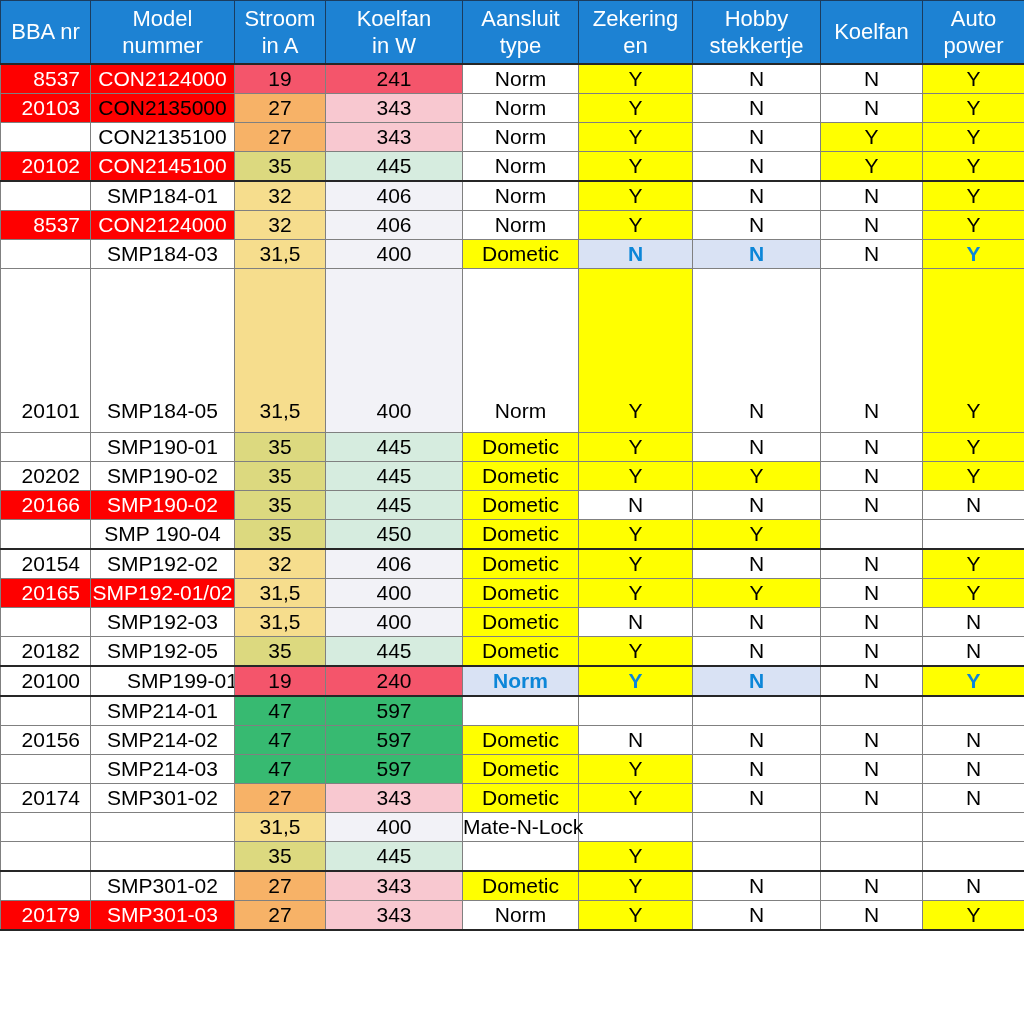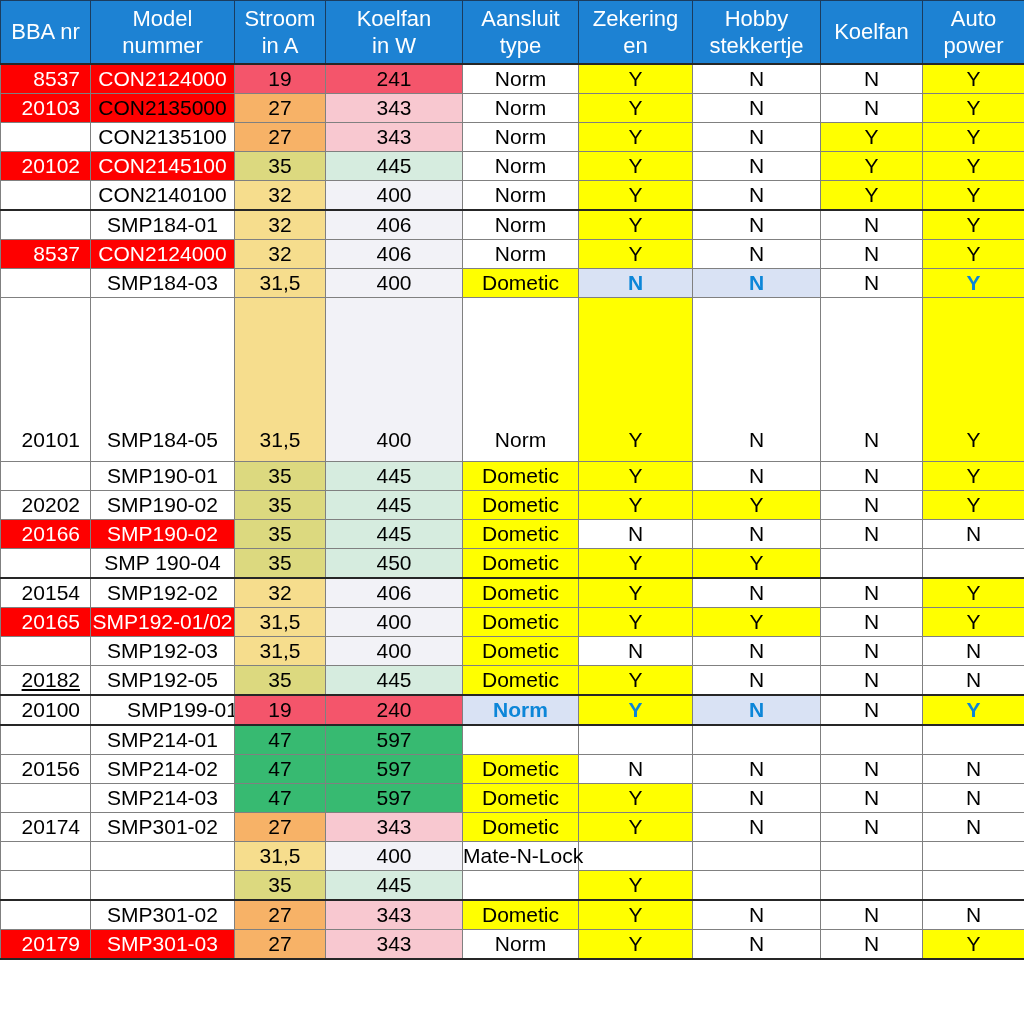--- a/index.html
+++ b/index.html
@@ -111,31 +111,20 @@
           <td class="bba" style="background: rgb(254, 0, 0); color: rgb(255, 255, 255);">20102</td>
           <td style="background: rgb(254, 0, 0); color: rgb(255, 255, 255);">CON2145100</td>
           <td style="background: rgb(220, 217, 127);">35</td>
           <td style="background: rgb(214, 236, 223);">445</td>
           <td style="background: rgb(255, 255, 255);">Norm</td>
           <td style="background: rgb(255, 255, 0);">Y</td>
           <td style="background: rgb(255, 255, 255);">N</td>
           <td style="background: rgb(255, 255, 0);">Y</td>
           <td style="background: rgb(255, 255, 0);">Y</td>
         </tr>
-        <tr>
-          <td class="bba" style="background: rgb(255, 255, 255);"></td>
-          <td style="background: rgb(255, 255, 255);">CON2140100</td>
-          <td style="background: rgb(246, 221, 141);">32</td>
-          <td style="background: rgb(242, 242, 247);">400</td>
-          <td style="background: rgb(255, 255, 255);">Norm</td>
-          <td style="background: rgb(255, 255, 0);">Y</td>
-          <td style="background: rgb(255, 255, 255);">N</td>
-          <td style="background: rgb(255, 255, 0);">Y</td>
-          <td style="background: rgb(255, 255, 0);">Y</td>
-        </tr>
         <tr class="thick-top">
           <td class="bba" style="background: rgb(255, 255, 255);"></td>
           <td style="background: rgb(255, 255, 255);">SMP184-01</td>
           <td style="background: rgb(246, 221, 141);">32</td>
           <td style="background: rgb(242, 242, 247);">406</td>
           <td style="background: rgb(255, 255, 255);">Norm</td>
           <td style="background: rgb(255, 255, 0);">Y</td>
           <td style="background: rgb(255, 255, 255);">N</td>
           <td style="background: rgb(255, 255, 255);">N</td>
           <td style="background: rgb(255, 255, 0);">Y</td>
@@ -244,21 +233,21 @@
           <td style="background: rgb(255, 255, 255);">SMP192-03</td>
           <td style="background: rgb(246, 221, 141);">31,5</td>
           <td style="background: rgb(242, 242, 247);">400</td>
           <td style="background: rgb(255, 255, 0);">Dometic</td>
           <td style="background: rgb(255, 255, 255);">N</td>
           <td style="background: rgb(255, 255, 255);">N</td>
           <td style="background: rgb(255, 255, 255);">N</td>
           <td style="background: rgb(255, 255, 255);">N</td>
         </tr>
         <tr>
-          <td class="bba" style="background: rgb(255, 255, 255); text-decoration: underline;">20182</td>
+          <td class="bba" style="background: rgb(255, 255, 255);">20182</td>
           <td style="background: rgb(255, 255, 255);">SMP192-05</td>
           <td style="background: rgb(220, 217, 127);">35</td>
           <td style="background: rgb(214, 236, 223);">445</td>
           <td style="background: rgb(255, 255, 0);">Dometic</td>
           <td style="background: rgb(255, 255, 0);">Y</td>
           <td style="background: rgb(255, 255, 255);">N</td>
           <td style="background: rgb(255, 255, 255);">N</td>
           <td style="background: rgb(255, 255, 255);">N</td>
         </tr>
         <tr class="thick-top">

